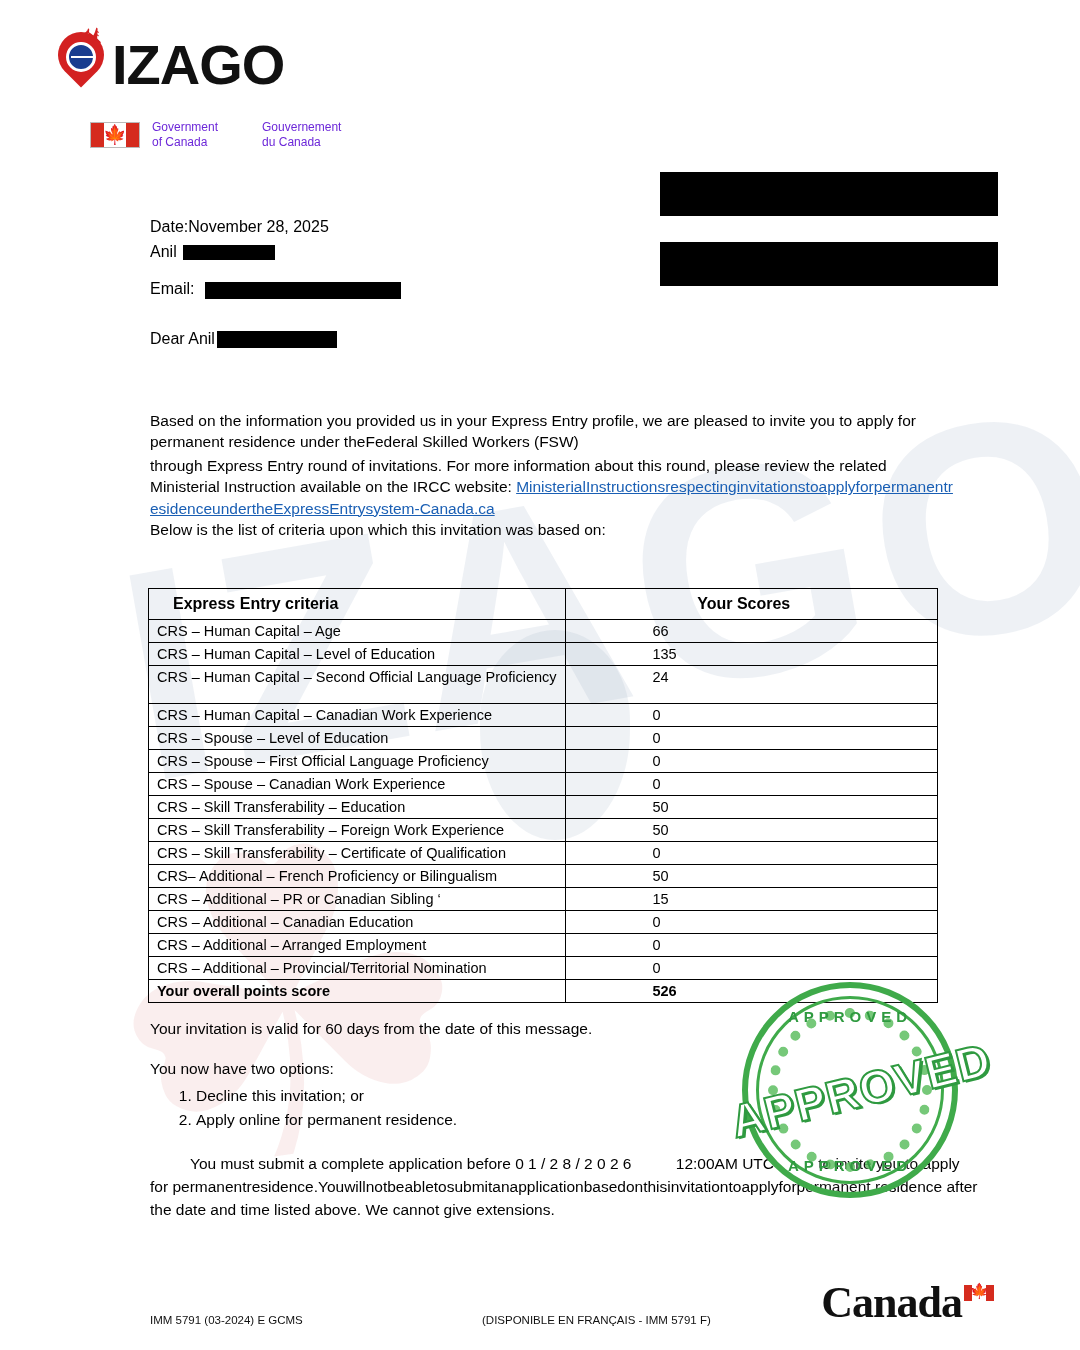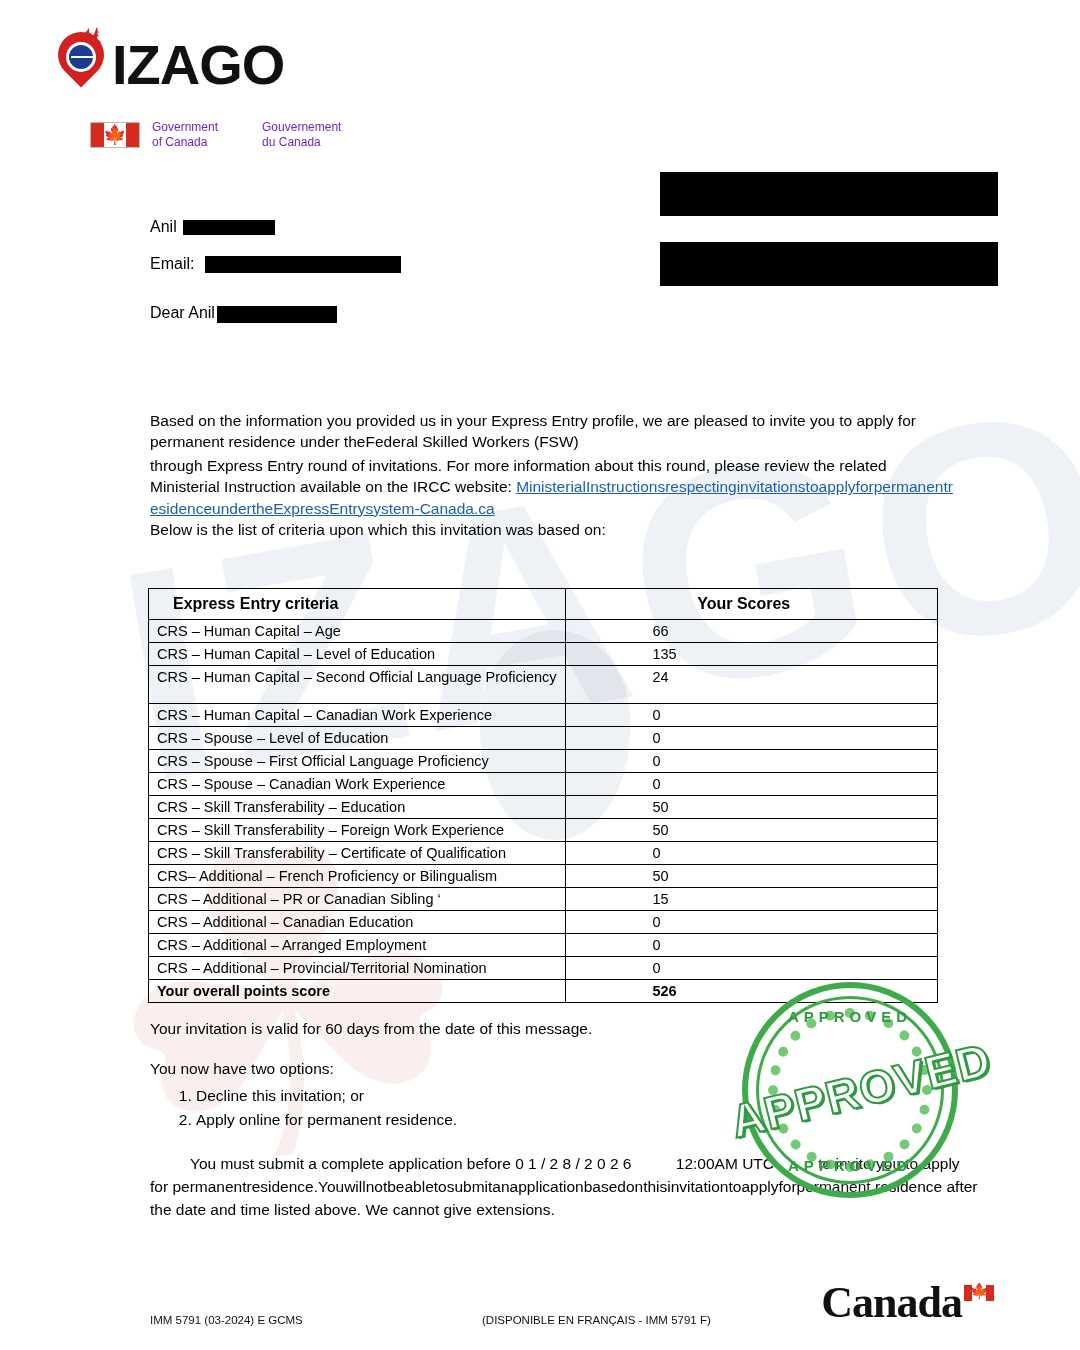--- a/index.html
+++ b/index.html
@@ -254,20 +254,23 @@
         </div>
       </div>
     </div>
   </div>
 
   <div class="blk-1"></div>
   <div class="blk-2"></div>
 
   <div class="addr">
     <div class="line">
+      <span>Date:</span><span>November 28, 2025</span>
+    </div>
+    <div class="line">
       <span>Anil</span>
       <span class="redact r2"></span>
     </div>
     <div class="line email-line">
       <span>Email:</span>
       <span class="redact r3"></span>
     </div>
     <div class="line dear-line">
       <span>Dear Anil</span><span class="redact r4"></span>
     </div>

